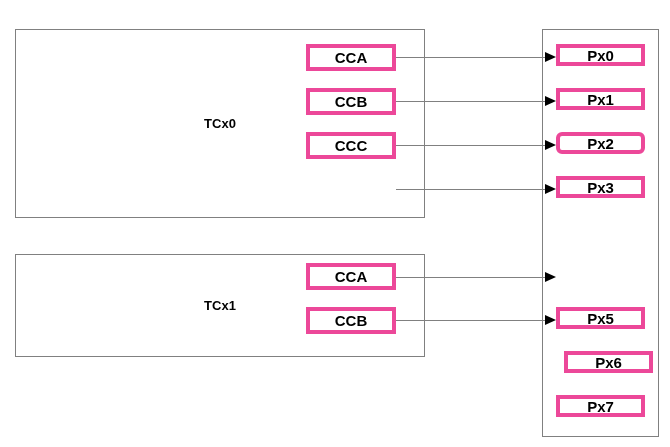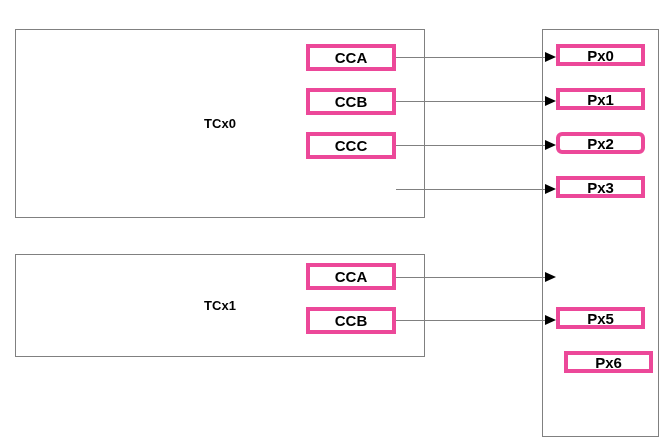--- a/index.html
+++ b/index.html
@@ -94,20 +94,21 @@
 
   <div class="small-box chan r4">CCA</div>
   <div class="small-box chan r5">CCB</div>
 
   <div class="small-box pin p0">Px0</div>
   <div class="small-box pin p1">Px1</div>
   <div class="small-box pin p2">Px2</div>
   <div class="small-box pin p3">Px3</div>
   <div class="small-box pin p5">Px5</div>
   <div class="small-box pin p6">Px6</div>
+  <div class="small-box pin p7">Px7</div>
 
   <div class="c0">
     <div class="cline"></div>
     <div class="ahead"></div>
   </div>
   <div class="c1">
     <div class="cline"></div>
     <div class="ahead"></div>
   </div>
   <div class="c2">

